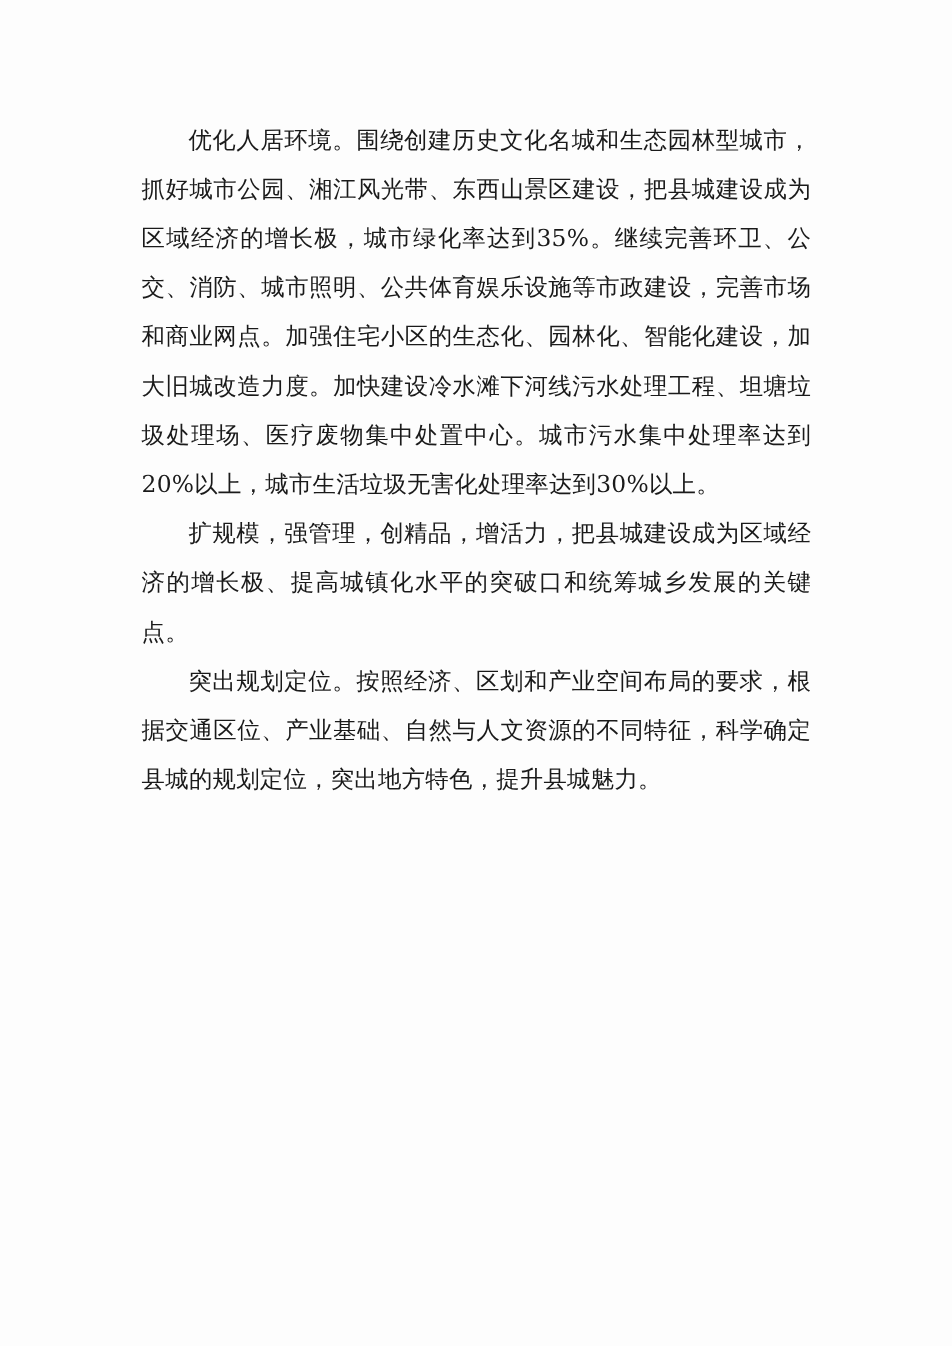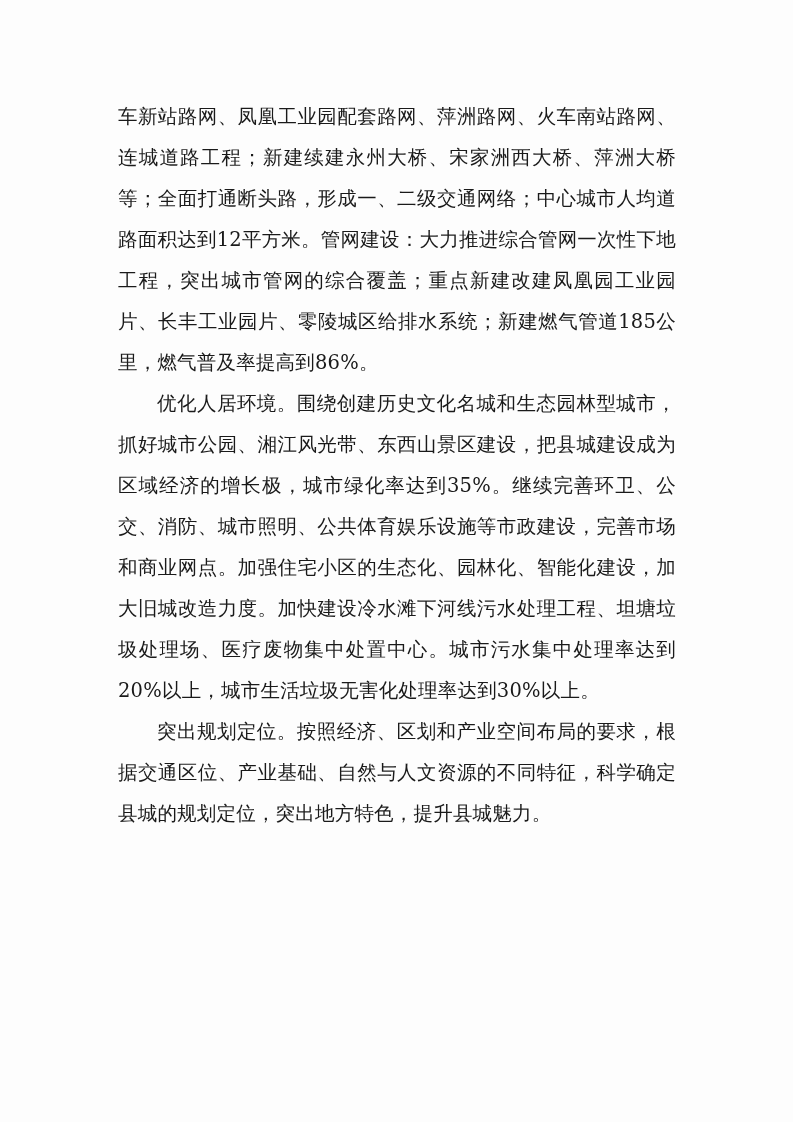--- a/index.html
+++ b/index.html
@@ -39,17 +39,17 @@
   }
   .para + .para {
     margin-top: 0;
   }
 </style>
 </head>
 <body>
 
 <div class="page">
   <div class="page-body">
-    <p class="para">车新站路网、凤凰工业园配套路网、萍洲路网、火车南站路网、连城道路工程；新建续建永州大桥、宋家洲西大桥、萍洲大桥等；全面打通断头路，形成一、二级交通网络；中心城市人均道路面积达到12平方米。管网建设：大力推进综合管网一次性下地工程，突出城市管网的综合覆盖；重点新建改建凤凰园工业园片、长丰工业园片、零陵城区给排水系统；新建燃气管道185公里，燃气普及率提高到86%。</p>
     <p class="para indent">优化人居环境。围绕创建历史文化名城和生态园林型城市，抓好城市公园、湘江风光带、东西山景区建设，把县城建设成为区域经济的增长极，城市绿化率达到35%。继续完善环卫、公交、消防、城市照明、公共体育娱乐设施等市政建设，完善市场和商业网点。加强住宅小区的生态化、园林化、智能化建设，加大旧城改造力度。加快建设冷水滩下河线污水处理工程、坦塘垃圾处理场、医疗废物集中处置中心。城市污水集中处理率达到20%以上，城市生活垃圾无害化处理率达到30%以上。</p>
+    <p class="para indent">扩规模，强管理，创精品，增活力，把县城建设成为区域经济的增长极、提高城镇化水平的突破口和统筹城乡发展的关键点。</p>
     <p class="para indent">突出规划定位。按照经济、区划和产业空间布局的要求，根据交通区位、产业基础、自然与人文资源的不同特征，科学确定县城的规划定位，突出地方特色，提升县城魅力。</p>
   </div>
 </div>
 
 </body></html>

